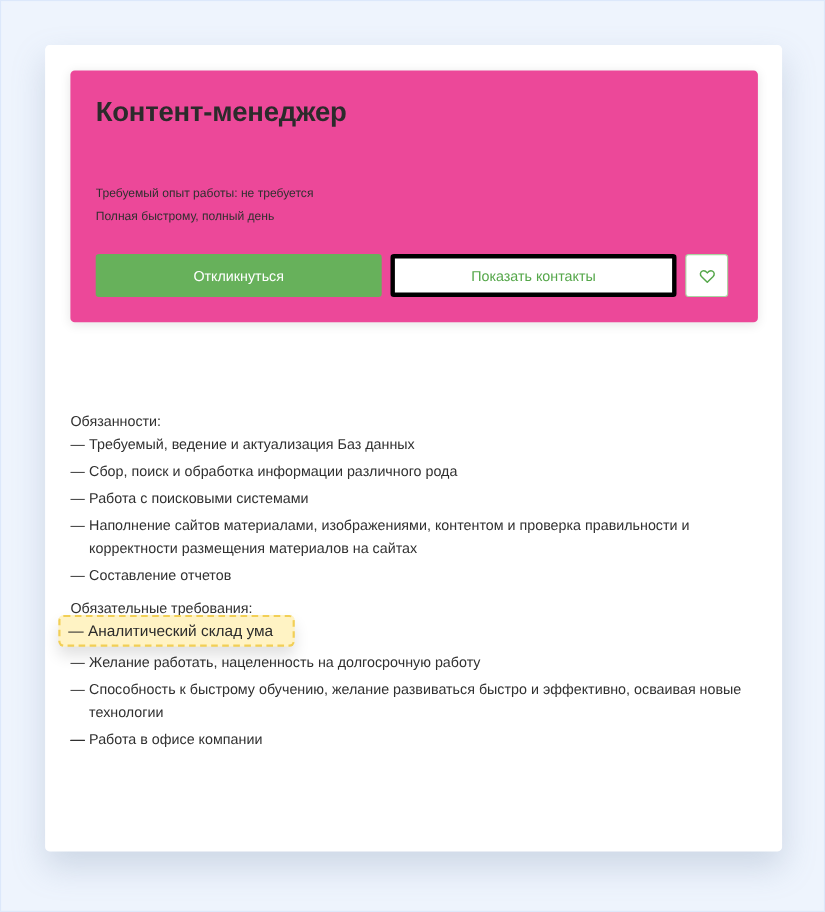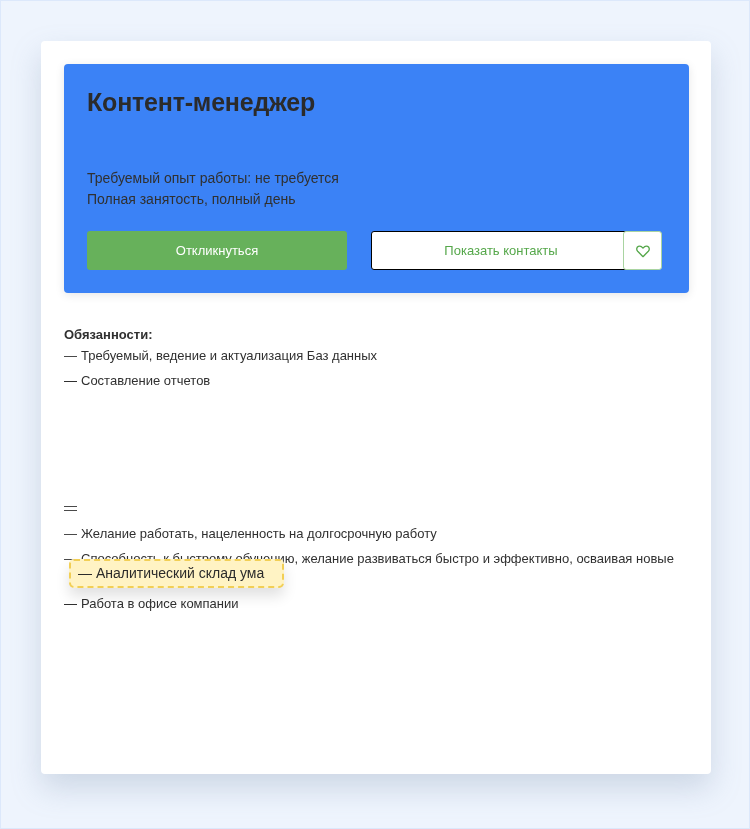--- a/index.html
+++ b/index.html
@@ -14,96 +14,97 @@
   .page {
     position: absolute; left: 40px; top: 40px;
     width: 670px; height: 733px;
     background: #ffffff;
     border-radius: 4px;
     box-shadow: 0 14px 30px rgba(120,140,170,0.28);
   }
   .header-card {
     position: absolute; left: 23px; top: 23px;
     width: 625px; height: 229px;
-    background: #3b82f6;
+    background: #ec4899;
     border-radius: 4px;
     box-shadow: 0 2px 10px rgba(0,0,0,0.10);
   }
   .title {
     position: absolute; left: 23px; top: 24px;
     font-size: 25px; font-weight: bold; color: #2b2b2b;
     letter-spacing: -0.2px;
   }
   .meta {
-    position: absolute; left: 23px; font-size: 14px; color: #303030;
+    position: absolute; left: 23px; font-size: 11px; color: #303030;
   }
   .meta.m1 { top: 106px; }
   .meta.m2 { top: 127px; }
   .btn {
     position: absolute; top: 167px; height: 39px;
     border-radius: 3px; font-size: 13px;
     display: flex; align-items: center; justify-content: center;
     cursor: pointer;
   }
   .btn-apply { left: 23px; width: 260px; background: #67b15b; color: #fff; }
-  .btn-contacts { left: 291px; width: 260px; border: 1px solid #000000; color: #55a74a; background: #fff; margin-left: 16px; }
+  .btn-contacts { left: 291px; width: 260px; border: 4px solid #000000; color: #55a74a; background: #fff; }
   .btn-fav { left: 559px; width: 39px; border: 1px solid #a9d4a1; background: #fff; }
   .btn-fav svg { width: 16px; height: 16px; }
 
   .section { position: absolute; left: 23px; width: 625px; }
-  .section-title { font-size: 13px; font-weight: bold; color: #303030; height: 20px; line-height: 20px; }
+  .section-title { font-size: 13px; font-weight: normal; color: #303030; height: 20px; line-height: 20px; margin-top: 48px; }
   .item {
     position: relative; font-size: 13px; line-height: 21px;
     padding-left: 17px; margin-bottom: 3.5px; color: #303030;
   }
   .item .dash { position: absolute; left: 0; top: 0; }
   .sec1 { top: 284px; }
   .sec1 .section-title { margin-bottom: 0; }
   .sec2 { top: 454px; }
 
   .highlight {
-    position: absolute; left: 28px; top: 518px;
+    position: absolute; left: 12px; top: 518px;
     width: 215px; height: 29px;
     background: #fff3c4;
     border: 2px dashed #f2cf55;
     border-radius: 5px;
     box-shadow: 0 8px 14px rgba(0,0,0,0.12);
   }
   .highlight .hl-text {
     position: absolute; left: 7px; top: 4px;
     font-size: 14px; color: #2b2b2b; white-space: nowrap;
   }
 </style>
 </head>
 <body>
 
 <div class="page">
   <div class="header-card">
     <h1 class="title">Контент-менеджер</h1>
     <div class="meta m1">Требуемый опыт работы: не требуется</div>
-    <div class="meta m2">Полная занятость, полный день</div>
+    <div class="meta m2">Полная быстрому, полный день</div>
     <div class="btn btn-apply">Откликнуться</div>
     <div class="btn btn-contacts">Показать контакты</div>
     <div class="btn btn-fav">
       <svg viewBox="0 0 24 24" fill="none" stroke="#55a74a" stroke-width="2" stroke-linejoin="round">
         <path d="M12 20.5 L4 12.5 C1.8 10.2 2.2 6.4 5 5.2 C7.3 4.2 9.8 5 12 7.6 C14.2 5 16.7 4.2 19 5.2 C21.8 6.4 22.2 10.2 20 12.5 Z"></path>
       </svg>
     </div>
   </div>
 
   <div class="section sec1">
     <div class="section-title">Обязанности:</div>
     <div class="item"><span class="dash">—</span><span>Требуемый, ведение и актуализация Баз данных</span></div>
-    <div class="item"><span class="dash">—</span></div>
-    <div class="item"><span class="dash">—</span></div>
-    <div class="item"><span class="dash">—</span></div>
+    <div class="item"><span class="dash">—</span><span>Сбор, поиск и обработка информации различного рода</span></div>
+    <div class="item"><span class="dash">—</span><span>Работа с поисковыми системами</span></div>
+    <div class="item"><span class="dash">—</span><span>Наполнение сайтов материалами, изображениями, контентом и проверка правильности и корректности размещения материалов на сайтах</span></div>
     <div class="item"><span class="dash">—</span><span>Составление отчетов</span></div>
   </div>
 
   <div class="section sec2">
+    <div class="section-title">Обязательные требования:</div>
     <div class="item"><span class="dash">—</span></div>
     <div class="item"><span class="dash">—</span></div>
     <div class="item" style="visibility:hidden"><span>Аналитический склад ума</span></div>
     <div class="item"><span class="dash">—</span><span>Желание работать, нацеленность на долгосрочную работу</span></div>
     <div class="item"><span class="dash">—</span><span>Способность к быстрому обучению, желание развиваться быстро и эффективно, осваивая новые технологии</span></div>
     <div class="item"><span class="dash">—</span></div>
     <div class="item"><span class="dash">—</span></div>
     <div class="item"><span class="dash">—</span><span>Работа в офисе компании</span></div>
   </div>
 

